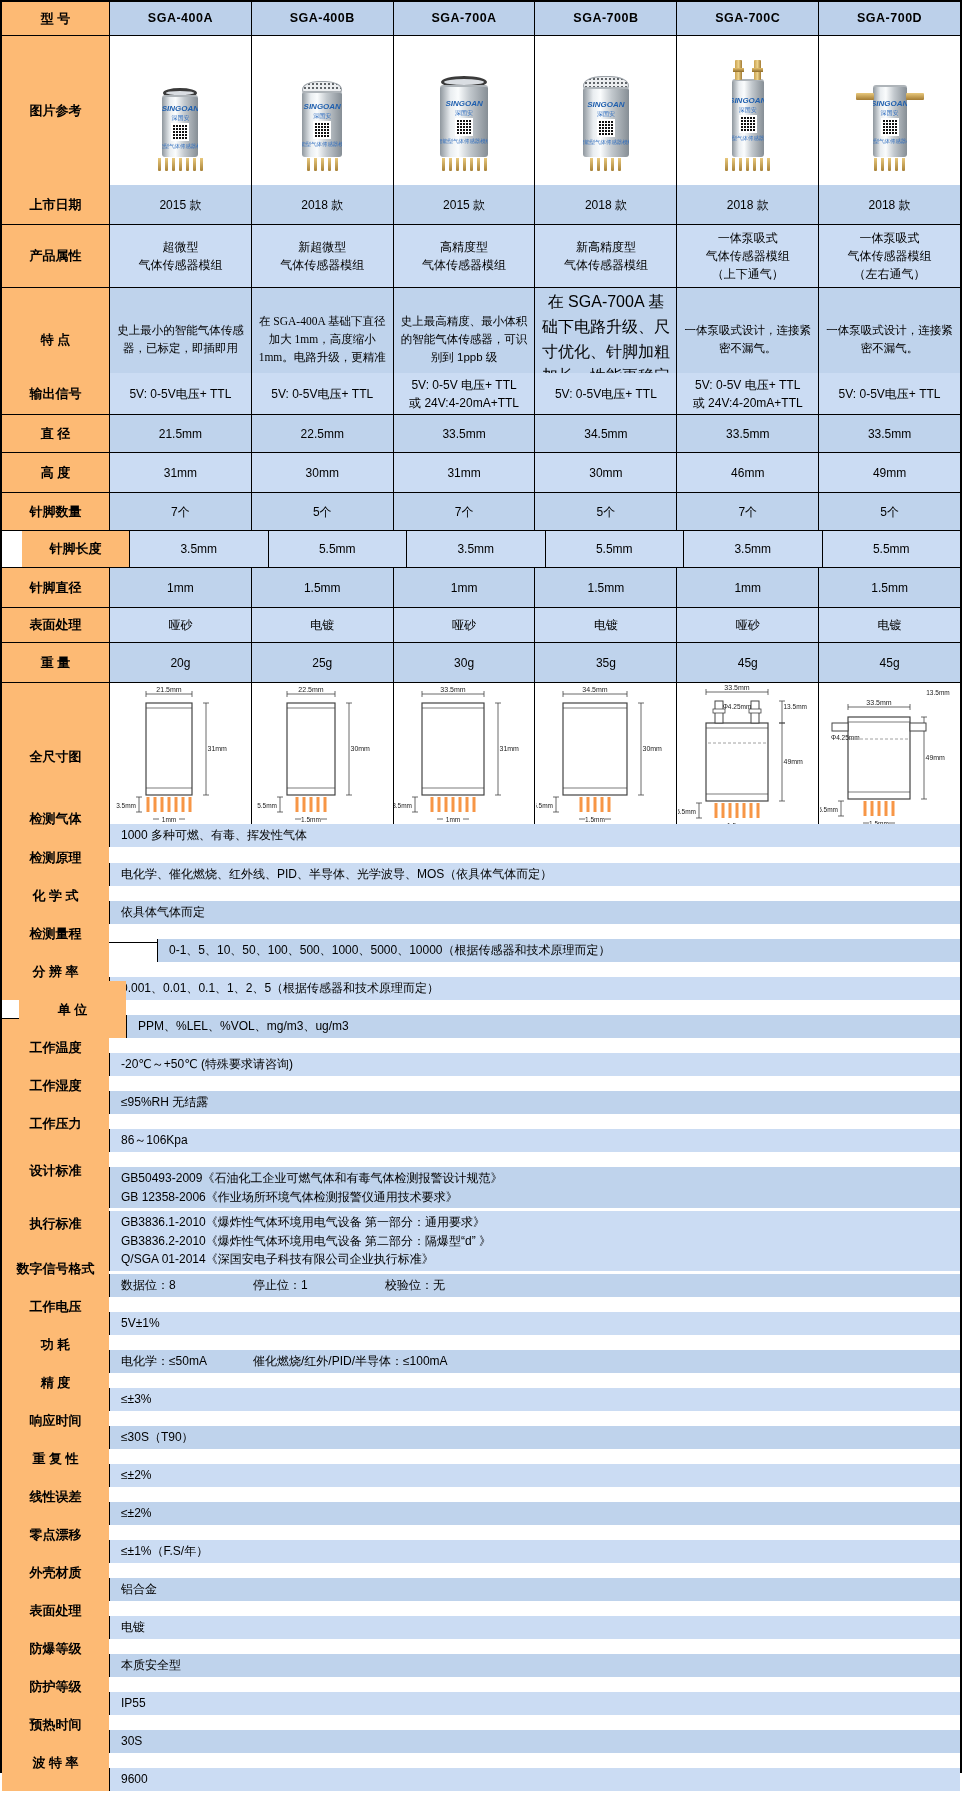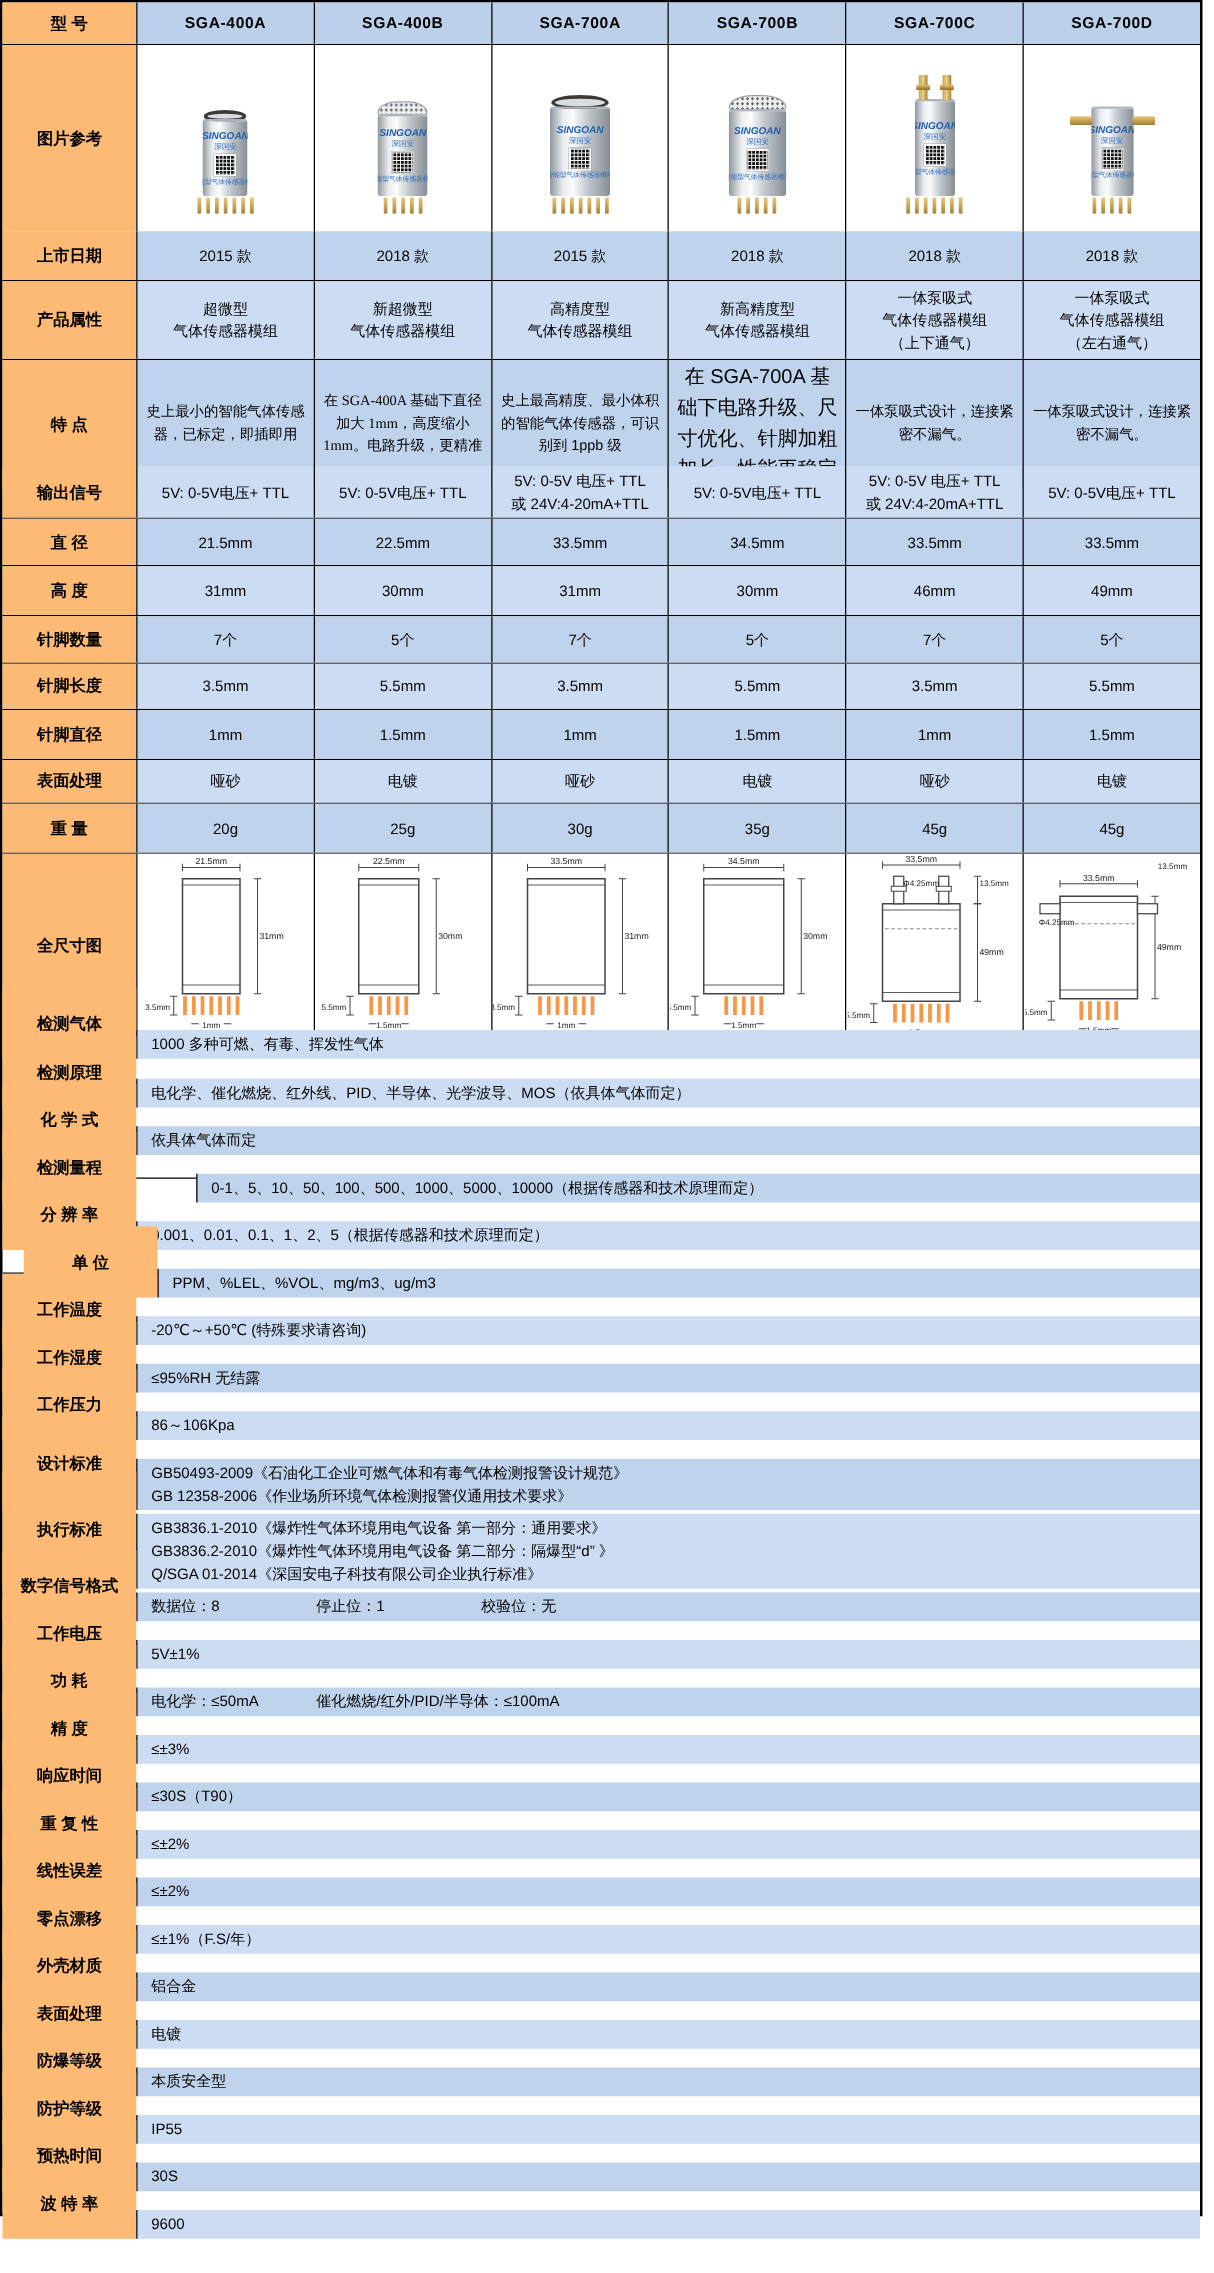--- a/index.html
+++ b/index.html
@@ -135,21 +135,21 @@
         </div>
         <div class="row band-b" style="height: 38px;">
           <div class="label-cell">针脚数量</div>
           <div class="cell">7个</div>
           <div class="cell">5个</div>
           <div class="cell">7个</div>
           <div class="cell">5个</div>
           <div class="cell">7个</div>
           <div class="cell">5个</div>
         </div>
-        <div class="row band-a" style="height: 37px;">
+        <div class="row band-a" style="height: 37px; padding-left: 20px;">
           <div class="label-cell">针脚长度</div>
           <div class="cell">3.5mm</div>
           <div class="cell">5.5mm</div>
           <div class="cell">3.5mm</div>
           <div class="cell">5.5mm</div>
           <div class="cell">3.5mm</div>
           <div class="cell">5.5mm</div>
         </div>
         <div class="row band-b" style="height: 40px;">
           <div class="label-cell">针脚直径</div>

